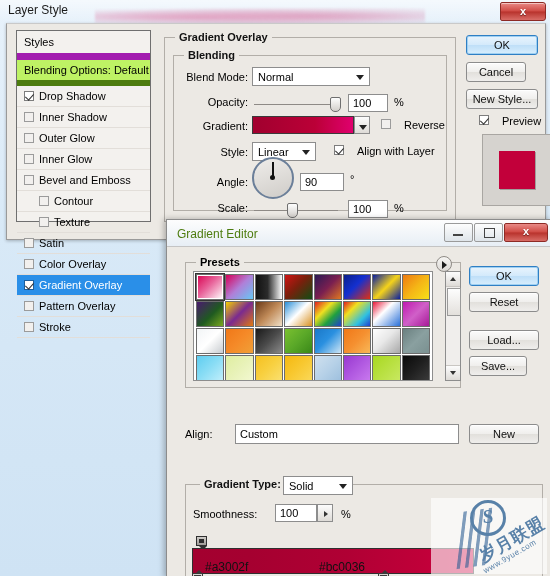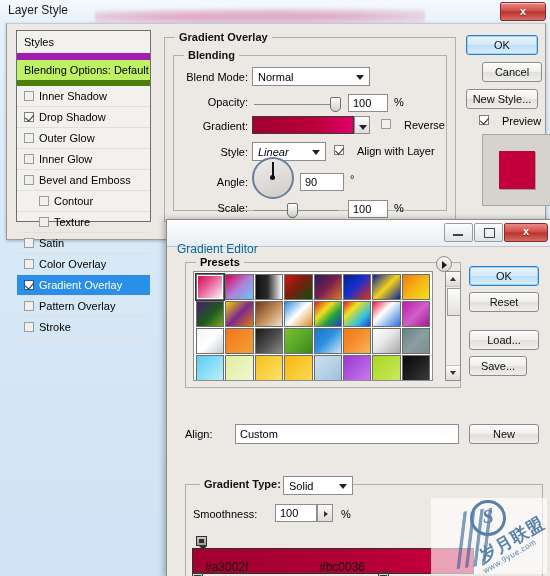--- a/index.html
+++ b/index.html
@@ -136,21 +136,21 @@
   .ge-dialog{
     position:absolute;left:166px;top:219px;width:384px;height:357px;
     background:#ece9e4;border:1px solid #8c8c8c;
     box-shadow:-2px 0 6px rgba(0,0,0,.28);
   }
   .ge-titlebar{
     position:absolute;left:0;top:0;width:384px;height:26px;
     background:linear-gradient(180deg,#fdfdfd,#e7eef5);
     border-bottom:1px solid #c4c4c4;
   }
-  .ge-title{position:absolute;left:10px;top:22px;font-size:12px;color:#0369a1;}
+  .ge-title{position:absolute;left:10px;top:7px;font-size:12px;color:#4d7c0f;}
   .winbtn{
     position:absolute;top:3px;width:27px;height:17px;border:1px solid #9a9a9a;border-radius:2px;
     background:linear-gradient(180deg,#fdfdfd,#dfe5ea);
   }
   .winbtn .min{position:absolute;left:8px;top:10px;width:10px;height:2px;background:#444;}
   .winbtn .max{position:absolute;left:9px;top:4px;width:9px;height:8px;border:1.5px solid #444;}
   .winbtn.close{
     width:42px;border:1px solid #8d2a25;border-radius:2px 3px 3px 2px;
     background:linear-gradient(180deg,#e98a86 0%,#cf4a44 48%,#b8322c 52%,#d86c66 100%);
     color:#fff;font-weight:bold;text-align:center;line-height:15px;font-size:11px;
@@ -263,26 +263,26 @@
 <div class="win-title">Layer Style</div>
 <div class="closebtn">x</div>
 
 <div class="ls-dialog">
 
   <div class="styles-panel">
     <div class="styles-head">Styles</div>
     <div class="styles-sub">Blending Options: Default</div>
 
     <div class="style-row">
-      <span class="cb"></span>
-      <span class="lbl">Inner Shadow</span>
-    </div>
-    <div class="style-row">
       <span class="cb on white"></span>
       <span class="lbl">Drop Shadow</span>
+    </div>
+    <div class="style-row">
+      <span class="cb"></span>
+      <span class="lbl">Inner Shadow</span>
     </div>
     <div class="style-row">
       <span class="cb"></span>
       <span class="lbl">Outer Glow</span>
     </div>
     <div class="style-row">
       <span class="cb"></span>
       <span class="lbl">Inner Glow</span>
     </div>
     <div class="style-row">
@@ -341,21 +341,21 @@
       <div class="gradbar" id="go-gradbar" style="left: 78px; top: 60px; width: 102px; height: 18px; background: linear-gradient(90deg, rgb(163, 0, 47) 0%, rgb(163, 0, 47) 6%, rgb(187, 0, 55) 62%, rgb(224, 0, 110) 100%);"></div>
       <div class="dropbtn" style="left:180px;top:60px;height:18px;">
         <span class="arr"></span>
       </div>
       <div class="chk-line" style="left:207px;top:63px;">
         <span class="cb"></span>
         <span>Reverse</span>
       </div>
 
       <div class="field-label" style="left:4px;top:90px;width:70px;">Style:</div>
-      <div class="combo" style="left:78px;top:86px;width:74px;font-style:italic;">
+      <div class="combo" style="left:78px;top:86px;width:64px;">
         <span>Linear</span>
         <span class="arr"></span>
       </div>
       <div class="chk-line" style="left:160px;top:89px;">
         <span class="cb on white"></span>
         <span>Align with Layer</span>
       </div>
 
       <div class="field-label" style="left:4px;top:120px;width:70px;">Angle:</div>
       <div class="dial" style="left:78px;top:101px;">
@@ -367,21 +367,21 @@
 
       <div class="field-label" style="left:4px;top:146px;width:70px;">Scale:</div>
       <div class="slider-track" style="left:80px;top:154px;width:84px;"></div>
       <div class="slider-knob" style="left:113px;top:147px;"></div>
       <div class="inp" style="left:174px;top:144px;width:40px;">100</div>
       <div class="field-label" style="left:220px;top:146px;width:14px;text-align:left;">%</div>
     </div>
   </div>
 
   <div class="btn default" style="left:459px;top:11px;width:72px;">OK</div>
-  <div class="btn" style="left:459px;top:38px;width:60px;margin-left:16px;">Cancel</div>
+  <div class="btn" style="left:459px;top:38px;width:60px;">Cancel</div>
   <div class="btn" style="left:459px;top:65px;width:72px;">New Style...</div>
   <div class="chk-line" style="left:472px;top:91px;">
     <span class="cb on white"></span>
     <span>Preview</span>
   </div>
   <div class="preview-swatch" style="left:475px;top:110px;width:68px;height:70px;">
     <span class="inner" id="preview-inner" style="background: rgb(194, 0, 58);"></span>
   </div>
 </div>
 

